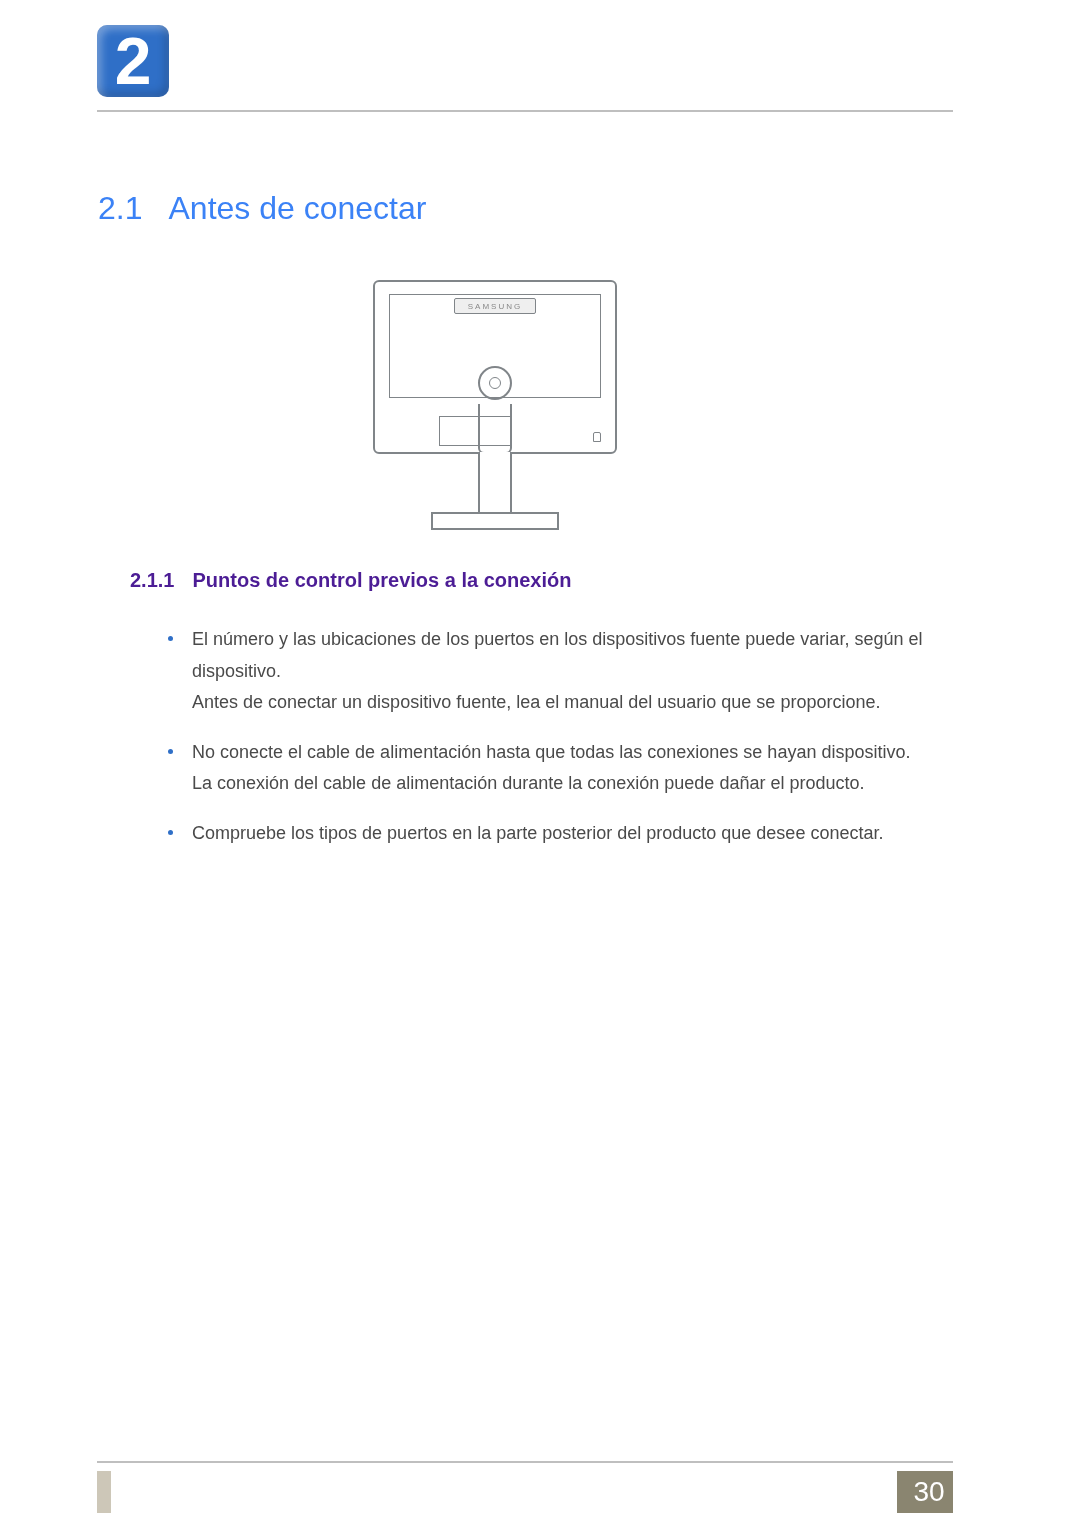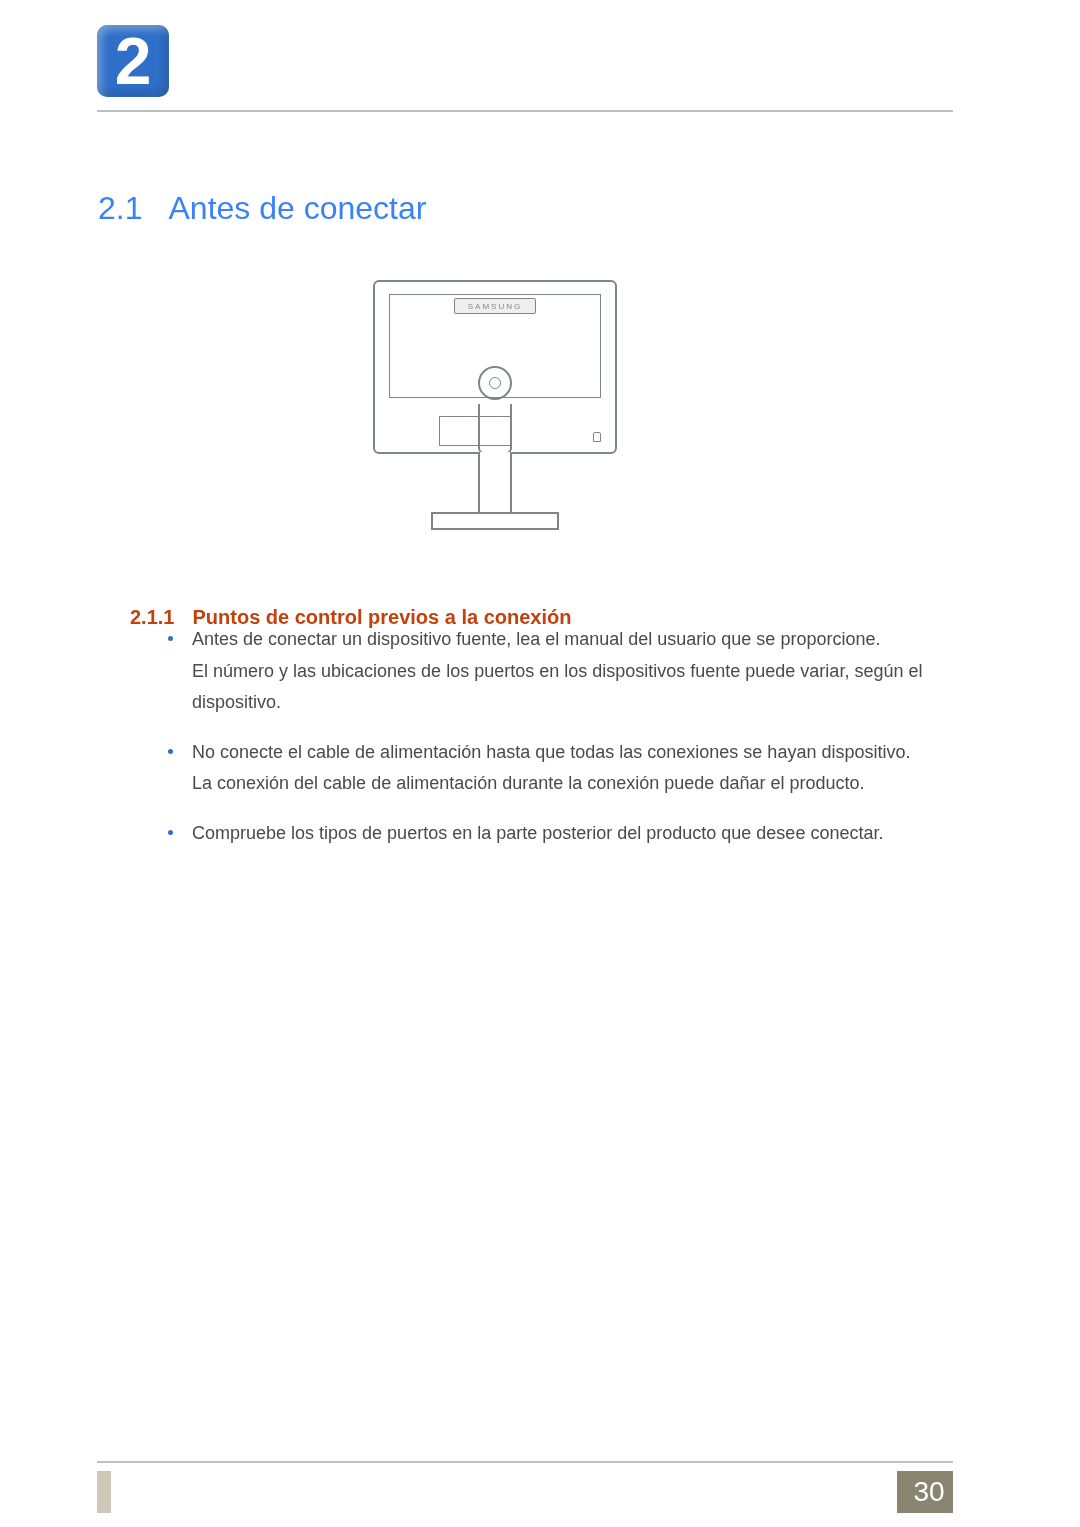--- a/index.html
+++ b/index.html
@@ -121,22 +121,22 @@
   .stand-base {
     position: relative;
     width: 128px; height: 18px;
     margin: 0 auto;
     border: 2px solid #808589;
   }
 
   
   .h-subsection {
     position: absolute;
-    top: 606px; left: 130px;
-    color: #c2410c;
+    top: 569px; left: 130px;
+    color: #4c1d95;
     font-size: 20px;
     font-weight: 700;
   }
   .h-subsection .num { margin-right: 18px; }
 
   
   .bullets {
     position: absolute;
     top: 624px; left: 168px;
     width: 760px;
@@ -219,22 +219,22 @@
     <div class="stand-col"></div>
     <div class="stand-base"></div>
   </div>
 
   <div class="h-subsection">
     <span class="num">2.1.1</span><span>Puntos de control previos a la conexión</span>
   </div>
 
   <div class="bullets">
     <div class="bullet">
+      <span class="line">El número y las ubicaciones de los puertos en los dispositivos fuente puede variar, según el dispositivo.</span>
       <span class="line">Antes de conectar un dispositivo fuente, lea el manual del usuario que se proporcione.</span>
-      <span class="line">El número y las ubicaciones de los puertos en los dispositivos fuente puede variar, según el dispositivo.</span>
     </div>
     <div class="bullet">
       <span class="line">No conecte el cable de alimentación hasta que todas las conexiones se hayan dispositivo.</span>
       <span class="line">La conexión del cable de alimentación durante la conexión puede dañar el producto.</span>
     </div>
     <div class="bullet">
       <span class="line">Compruebe los tipos de puertos en la parte posterior del producto que desee conectar.</span>
     </div>
   </div>
 

